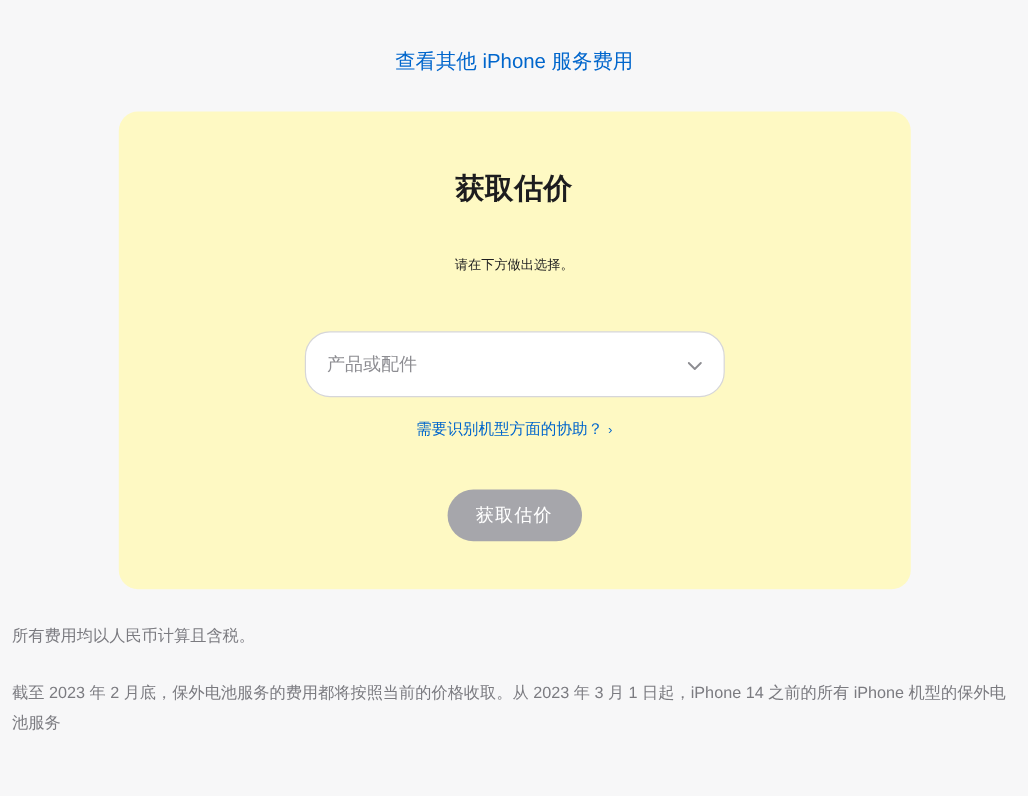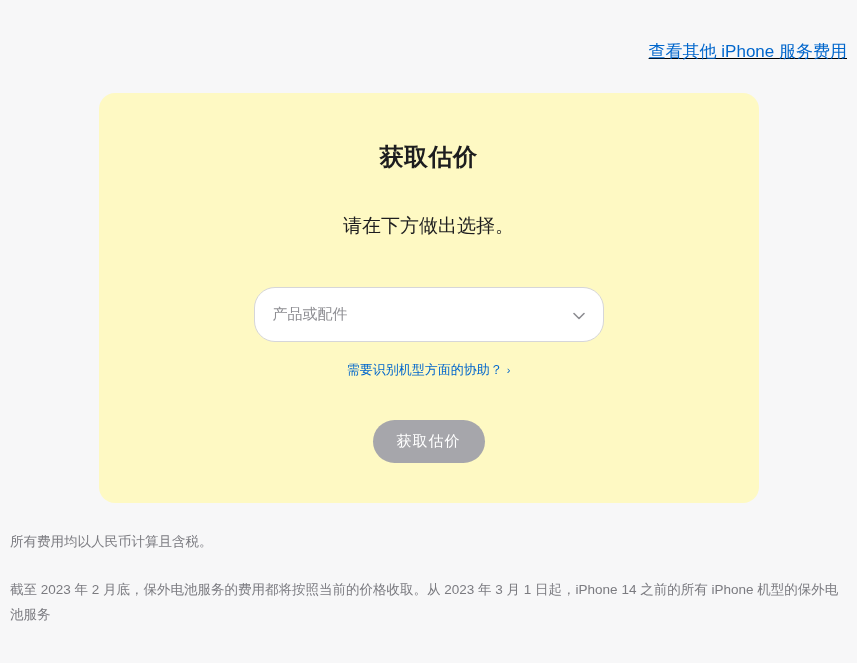--- a/index.html
+++ b/index.html
@@ -7,23 +7,22 @@
       font-family: -apple-system, BlinkMacSystemFont, "SF Pro Text", "Helvetica Neue", Arial, sans-serif;
       background: #f7f7f8;
       width: 857px;
       height: 663px;
       overflow: hidden;
     }
     .page {
       padding: 40px 10px 10px 10px;
     }
     .top-link {
-      text-align: right;
+      text-align: center;
       margin-bottom: 30px;
-      text-decoration: underline;
     }
     .top-link a {
       color: #0066cc;
       font-size: 17px;
       text-decoration: none;
       cursor: pointer;
     }
     .card {
       background: #fef9c3;
       border-radius: 16px;
@@ -33,21 +32,21 @@
       text-align: center;
     }
     .card h2 {
       font-size: 24px;
       font-weight: 600;
       color: #1d1d1f;
       margin-bottom: 16px;
       letter-spacing: 0.5px;
     }
     .subtitle {
-      font-size: 19px;
+      font-size: 11px;
       color: #1d1d1f;
       margin-bottom: 48px;
       margin-top: 40px;
     }
     .select-field {
       position: relative;
       width: 350px;
       margin: 0 auto 18px auto;
     }
     .select-field .box {

